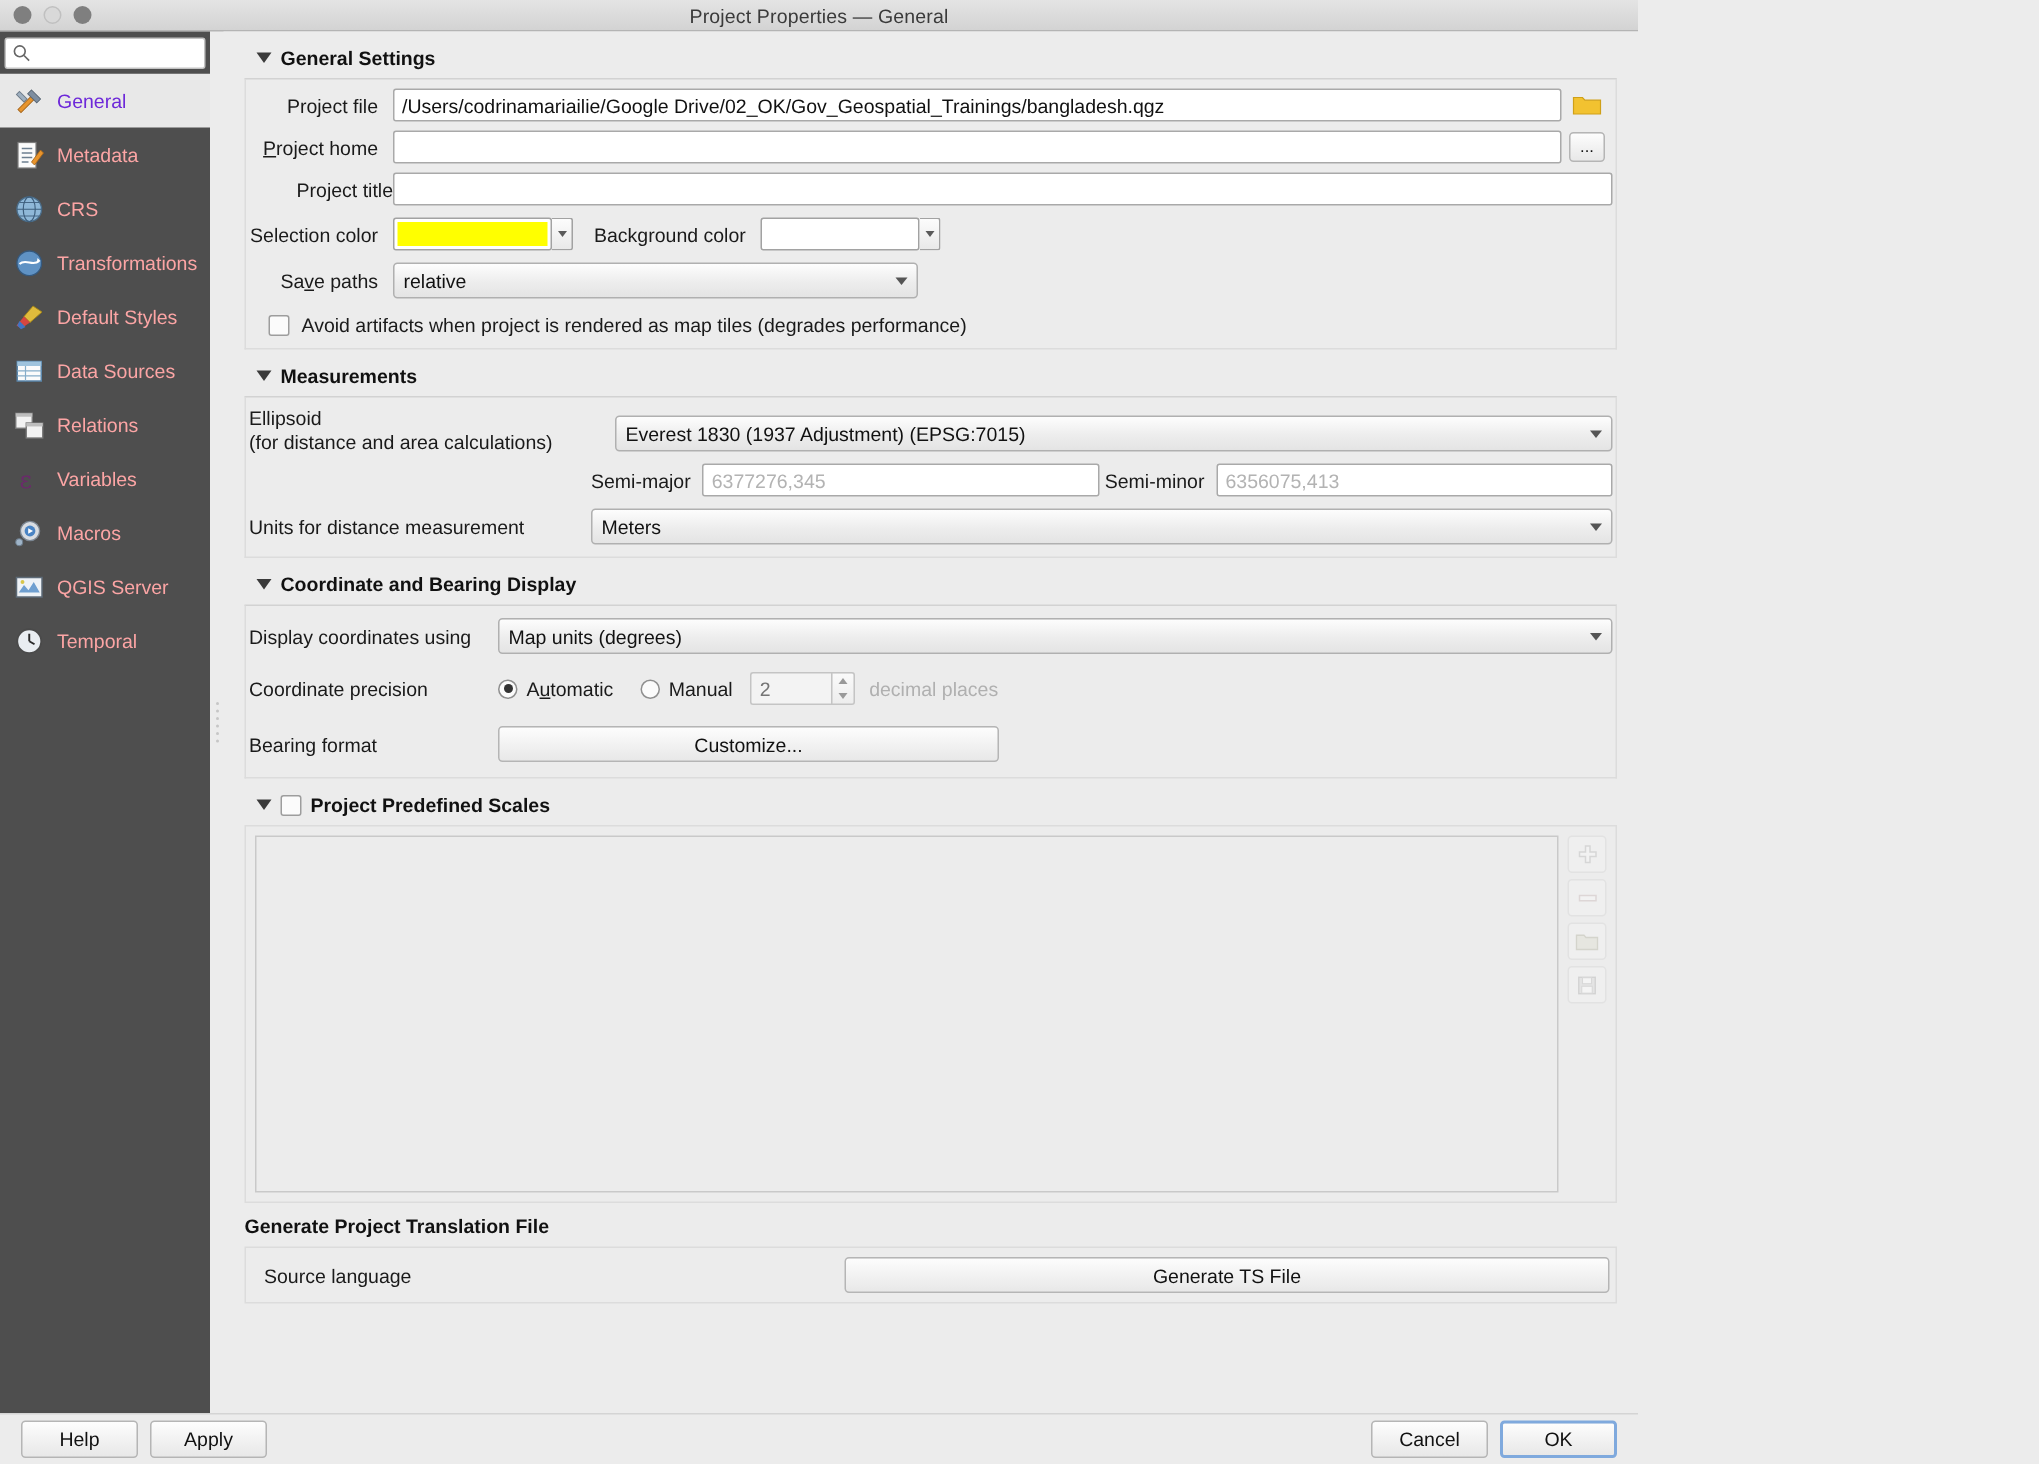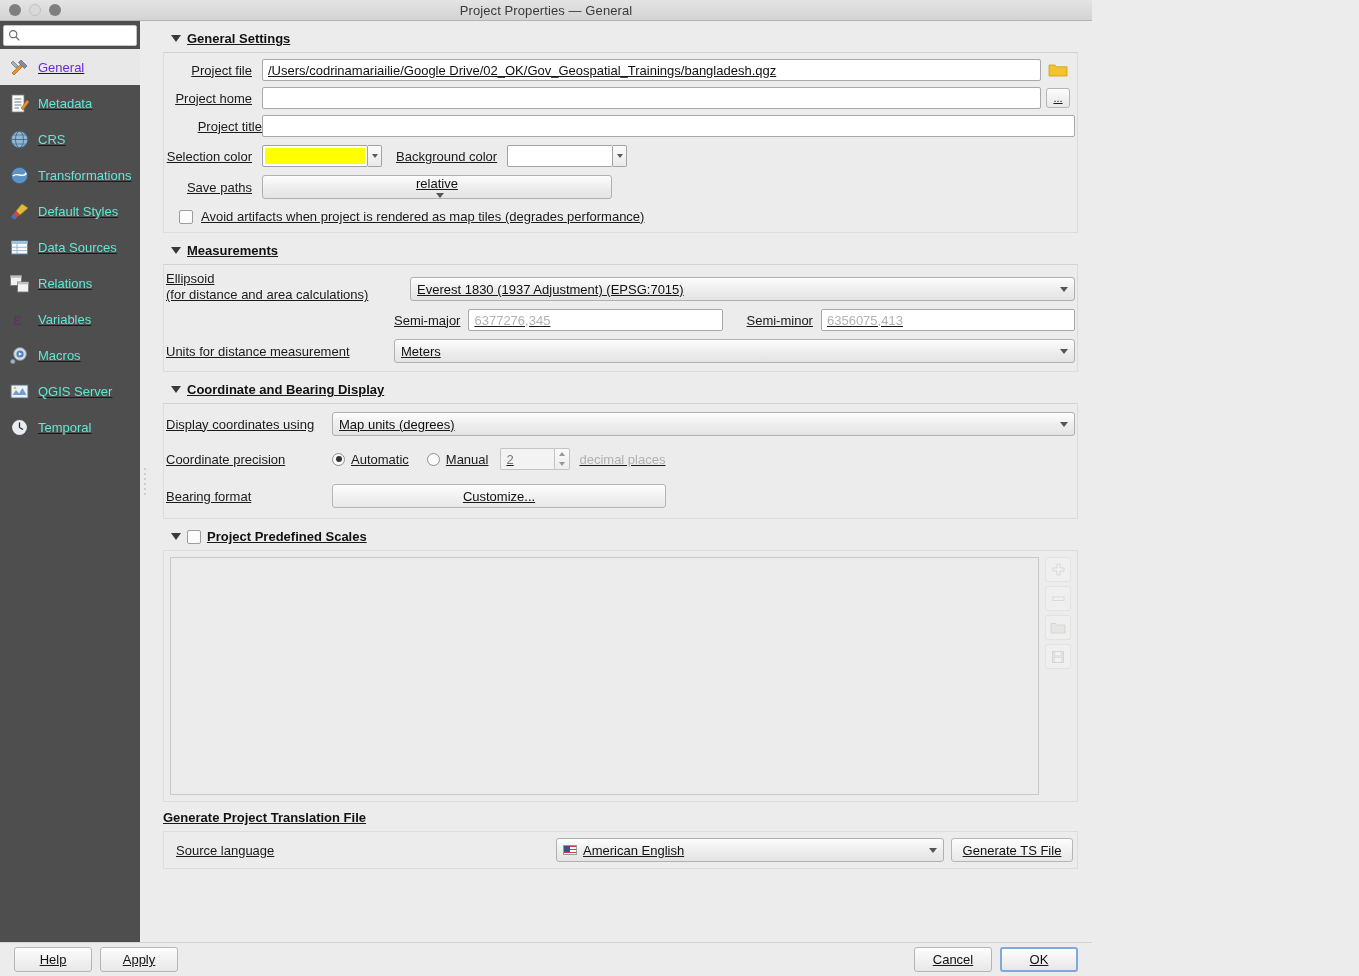--- a/index.html
+++ b/index.html
@@ -5,21 +5,21 @@
   * { box-sizing: border-box; }
   html, body {
     margin: 0; padding: 0;
     width: 1359px; height: 976px;
     overflow: hidden;
     font-family: "Liberation Sans", sans-serif;
     font-size: 13px;
     color: #1a1a1a;
     background: #ececec;
   }
-  .window { position: relative; width: 1092px; height: 976px; display: flex; flex-direction: column; background:#ececec;text-decoration:underline; }
+  .window { position: relative; width: 1092px; height: 976px; display: flex; flex-direction: column; background:#ececec; }
 
   
   .titlebar {
     height: 21px; flex: 0 0 21px;
     background: linear-gradient(to bottom, #e4e4e4 0%, #d3d3d3 100%);
     border-bottom: 1px solid #b4b4b4;
     display: flex; align-items: center; position: relative;
   }
   .traffic { display: flex; gap: 8px; padding-left: 9px; align-items:center; }
   .light { width: 12px; height: 12px; border-radius: 50%; }
@@ -46,21 +46,21 @@
   }
   .search-box svg { display:block; }
   .search-input {
     border: none; outline: none; background: transparent;
     font-family: "Liberation Sans", sans-serif; font-size: 12px;
     width: 100%; padding-left: 3px; color: #111;
   }
   .nav { flex:1 1 auto; overflow: hidden; }
   .nav-item {
     display: flex; align-items: center; gap: 8px;
-    height: 36px; padding-left: 8px; color: #5eead4; font-size: 13px;
+    height: 36px; padding-left: 8px; color: #fca5a5; font-size: 13px;
     cursor: default;
   }
   .nav-item.active { background: #e8e8e8; color: #6d28d9; }
   .nav-icon { width: 22px; height: 22px; flex:0 0 22px; display:flex; align-items:center; justify-content:center; }
 
   
   .splitter {
     width: 9px; flex: 0 0 9px; background: #ececec;
     display: flex; align-items: center; justify-content: center;
   }
@@ -392,21 +392,21 @@
               <span class="swatch" id="bg-swatch" style="background: rgb(255, 255, 255);"></span>
             </span>
             <span class="colordrop">
                 <span class="minicaret"></span>
               </span>
           </span>
         </div>
 
         <div class="row" style="margin-top:8px;">
           <span class="lbl" style="width:96px; text-align:right; padding-right:10px;">Sa<u>v</u>e paths</span>
-          <span class="combo" style="width:350px;flex-direction:column;">
+          <span class="combo" style="width:350px;">
             <span class="cv">relative</span>
             <span class="caret"></span>
           </span>
         </div>
 
         <div class="row" style="margin-top:10px; padding-left:13px;">
           <span class="chk"></span>
           <span class="lbl" style="padding-left:8px;">Avoid artifacts when project is rendered as map tiles (degrades performance)</span>
         </div>
       </div>
@@ -425,21 +425,21 @@
           <span class="combo" style="flex:1 1 auto; margin-top:6px;">
             <span class="cv">Everest 1830 (1937 Adjustment) (EPSG:7015)</span>
             <span class="caret"></span>
           </span>
         </div>
 
         <div class="row" style="margin-top:6px;">
           <span style="width:228px;"></span>
           <span class="lbl" style="padding-right:8px;">Semi-major</span>
           <input class="txt" style="flex: 1 1 0px; min-width: 0px;" disabled="" placeholder="6377276,345">
-          <span class="lbl" style="padding:0 8px 0 24px;">Semi-minor</span>
+          <span class="lbl" style="padding:0 8px 0 4px;">Semi-minor</span>
           <input class="txt" style="flex: 1 1 0px; min-width: 0px;" disabled="" placeholder="6356075,413">
         </div>
 
         <div class="row" style="margin-top:8px;">
           <span class="lbl" style="width:228px; padding-right:8px;">Units for distance measurement</span>
           <span class="combo" style="flex:1 1 auto;">
             <span class="cv">Meters</span>
             <span class="caret"></span>
           </span>
         </div>
@@ -516,28 +516,20 @@
               <rect x="3.5" y="7.5" width="7" height="4.6" fill="#f4f4f4" stroke="#d8d8d8" stroke-width=".7"></rect>
             </svg>
           </span>
         </div>
       </div>
 
       <div class="plainhead">Generate Project Translation File</div>
       <div style="border:1px solid #dcdcdc; padding:6px 2px;">
         <div class="row" style="margin-bottom:0;">
           <span class="lbl" style="width:390px; padding-left:10px;">Source language</span>
-          <span class="combo" style="width:388px;">
-            <span class="flag">
-              <span class="stripes"></span>
-                <span class="canton"></span>
-            </span>
-            <span class="cv" style="padding-left:6px;">American English</span>
-            <span class="caret"></span>
-          </span>
           <span class="btn" style="flex:1 1 auto; margin-left:7px; margin-right:2px;">Generate TS File</span>
         </div>
       </div>
 
     </div>
   </div>
 
   <div class="footer">
     <div class="left">
       <span class="btn">Help</span>

